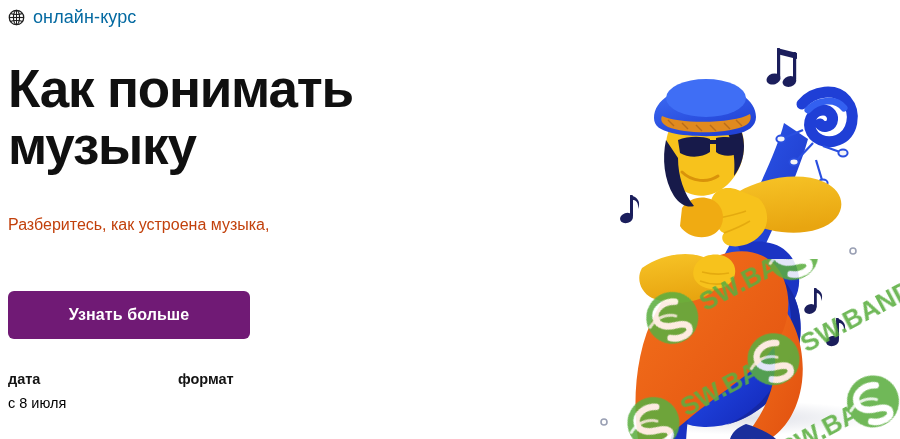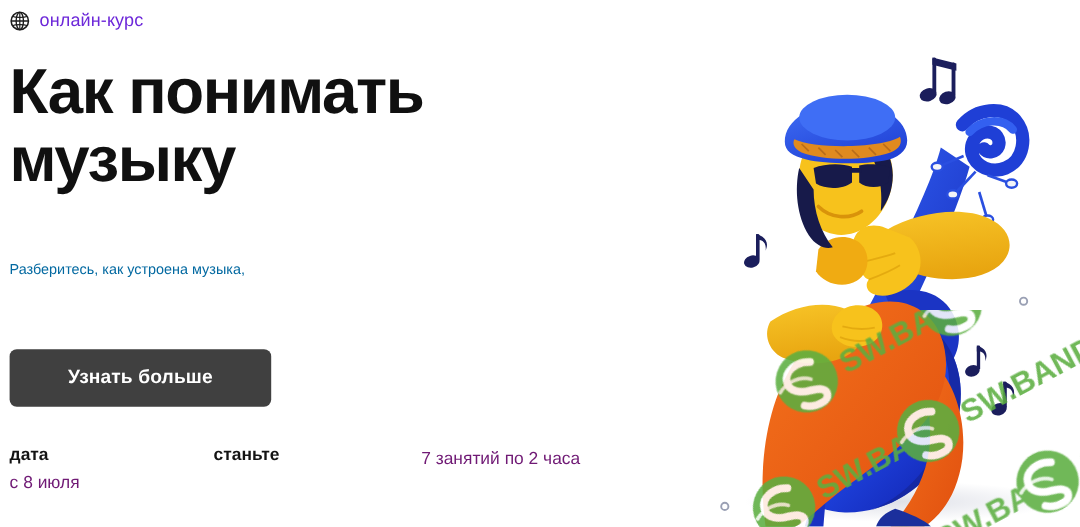--- a/index.html
+++ b/index.html
@@ -39,61 +39,61 @@
     align-items: center;
     gap: 8px;
   }
   .eyebrow .globe-icon {
     width: 17px;
     height: 17px;
     display: block;
     flex: 0 0 auto;
   }
   .eyebrow-label {
-    font-size: 15px;
+    font-size: 18px;
     line-height: 17px;
-    color: #6d28d9;
+    color: #0369a1;
     letter-spacing: .1px;
     white-space: nowrap;
   }
 
   .headline {
     position: absolute;
     left: 0;
-    top: 48px;
+    top: 60px;
     margin: 0;
     font-size: 53px;
     line-height: 57px;
     font-weight: 700;
     letter-spacing: -1.2px;
     color: #101010;
     width: 520px;
   }
 
   .subhead {
     position: absolute;
     left: 0;
     top: 212px;
     margin: 0;
-    font-size: 12px;
+    font-size: 16px;
     line-height: 25px;
-    color: #0369a1;
+    color: #c2410c;
     width: 420px;
   }
   .subhead .line { display: block; white-space: nowrap; }
 
   .cta-button {
     position: absolute;
     left: 0;
     top: 291px;
-    width: 218px;
+    width: 242px;
     height: 48px;
     border: 0;
     border-radius: 6px;
-    background: #404040;
+    background: #701a75;
     color: #ffffff;
     font-family: inherit;
     font-size: 16px;
     font-weight: 700;
     letter-spacing: .1px;
     cursor: pointer;
     padding: 0;
   }
 
   
@@ -116,21 +116,21 @@
     font-weight: 700;
     color: #141414;
     letter-spacing: 0;
     white-space: nowrap;
   }
   .meta-value {
     display: block;
     margin-top: 5px;
     font-size: 14.5px;
     line-height: 19px;
-    color: #701a75;
+    color: #000000;
     white-space: nowrap;
   }
 
   
   .illustration {
     position: absolute;
     right: 0;
     top: 0;
     width: 330px;
     height: 439px;
@@ -407,21 +407,20 @@
     </p>
 
     <button class="cta-button" type="button">Узнать больше</button>
 
     <div class="meta-row">
       <div class="meta-item date">
         <span class="meta-label">дата</span>
         <span class="meta-value">с 8 июля</span>
       </div>
       <div class="meta-item format">
-        <span class="meta-label">станьте</span>
+        <span class="meta-label">формат</span>
       </div>
       <div class="meta-item duration">
-        <span class="meta-value">7 занятий по 2 часа</span>
       </div>
     </div>
 
   </div>
 </div>
 
 </body></html>

